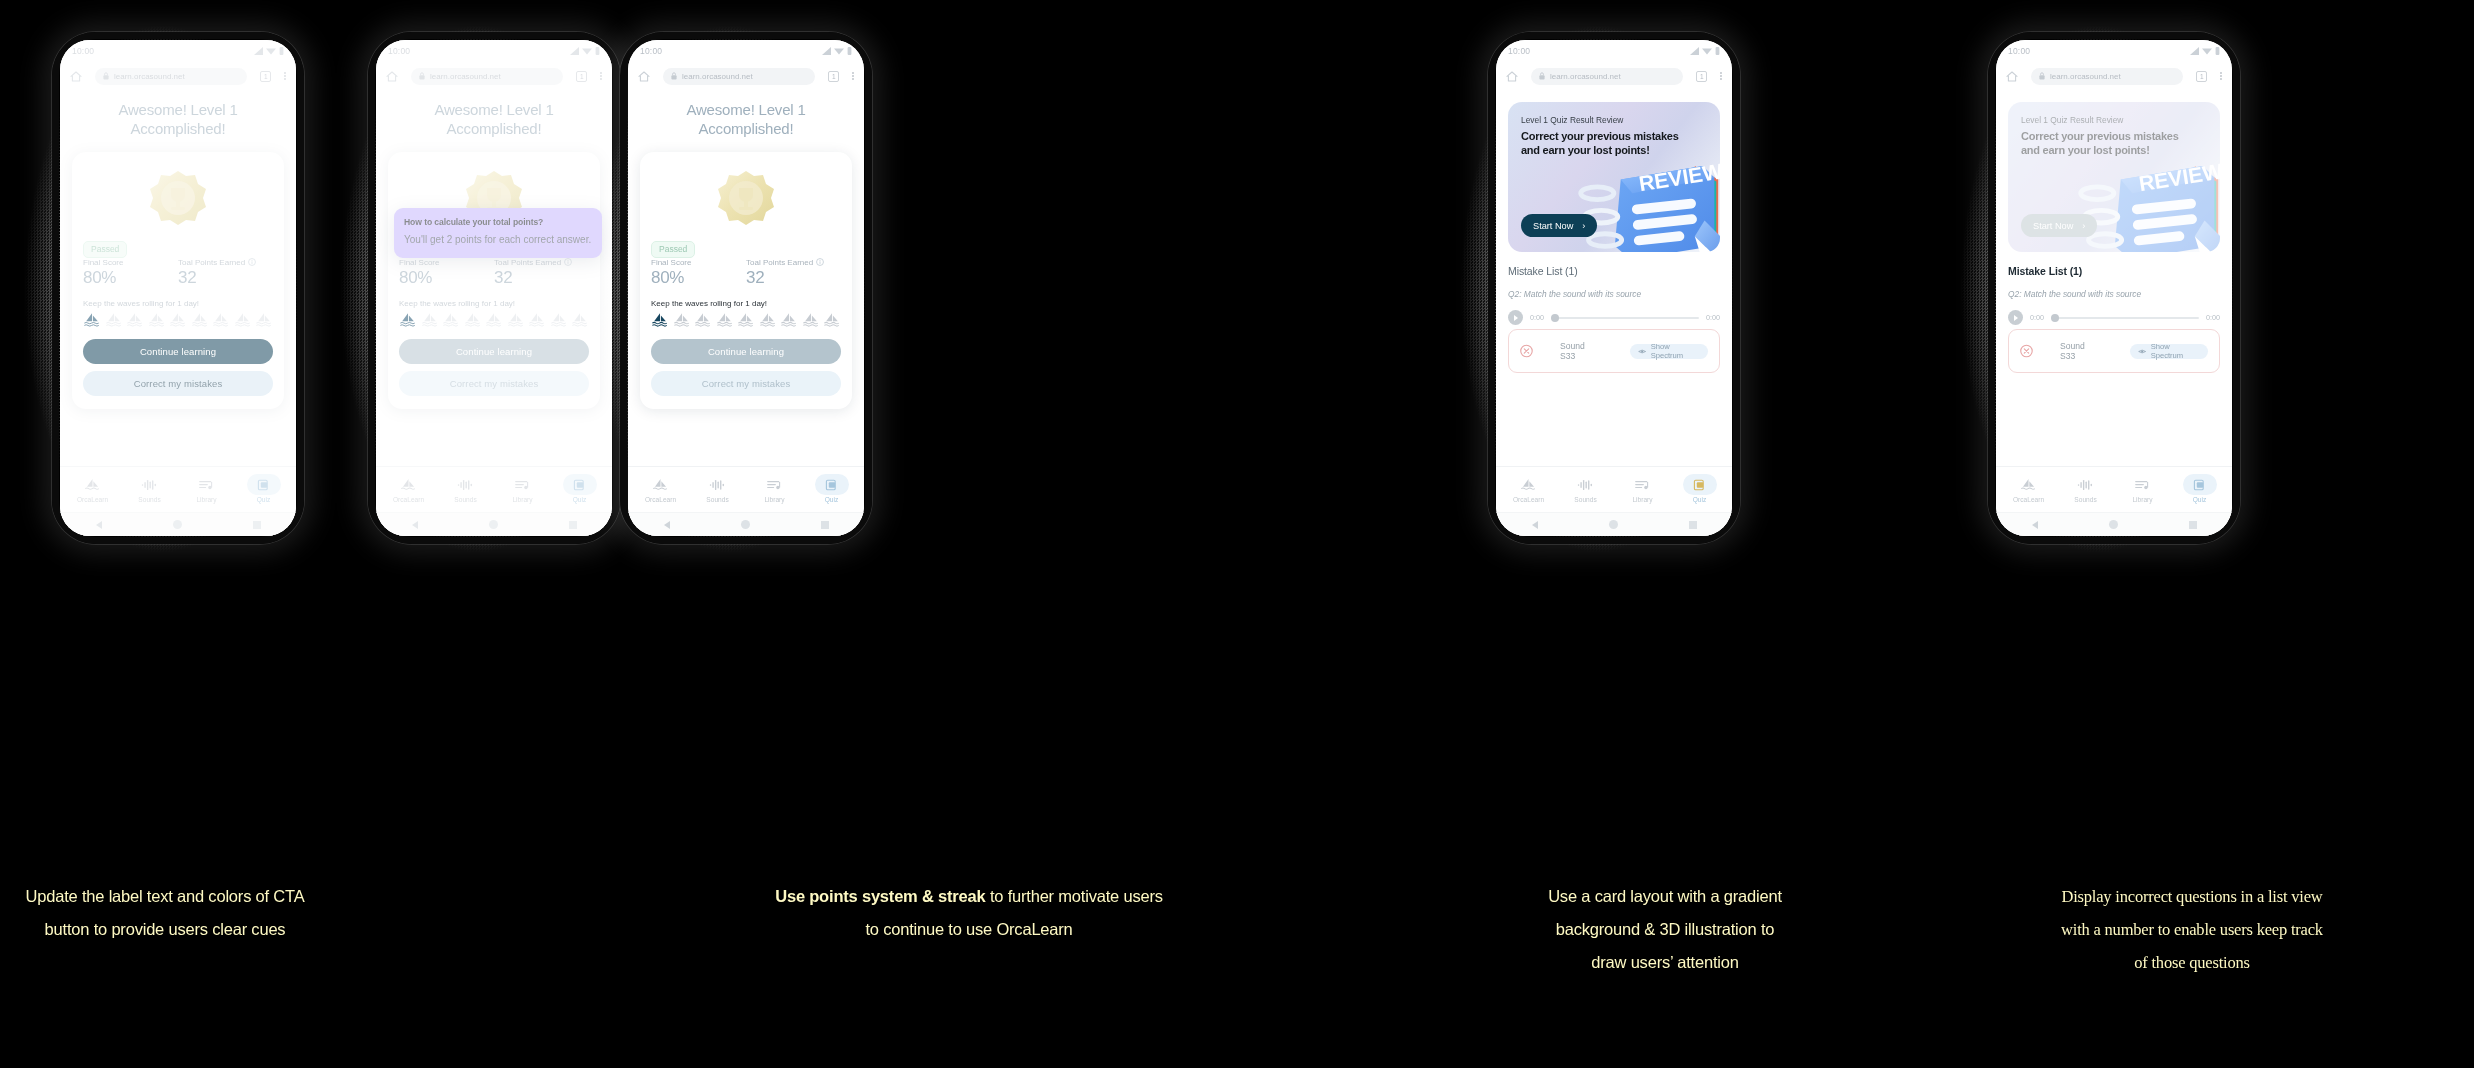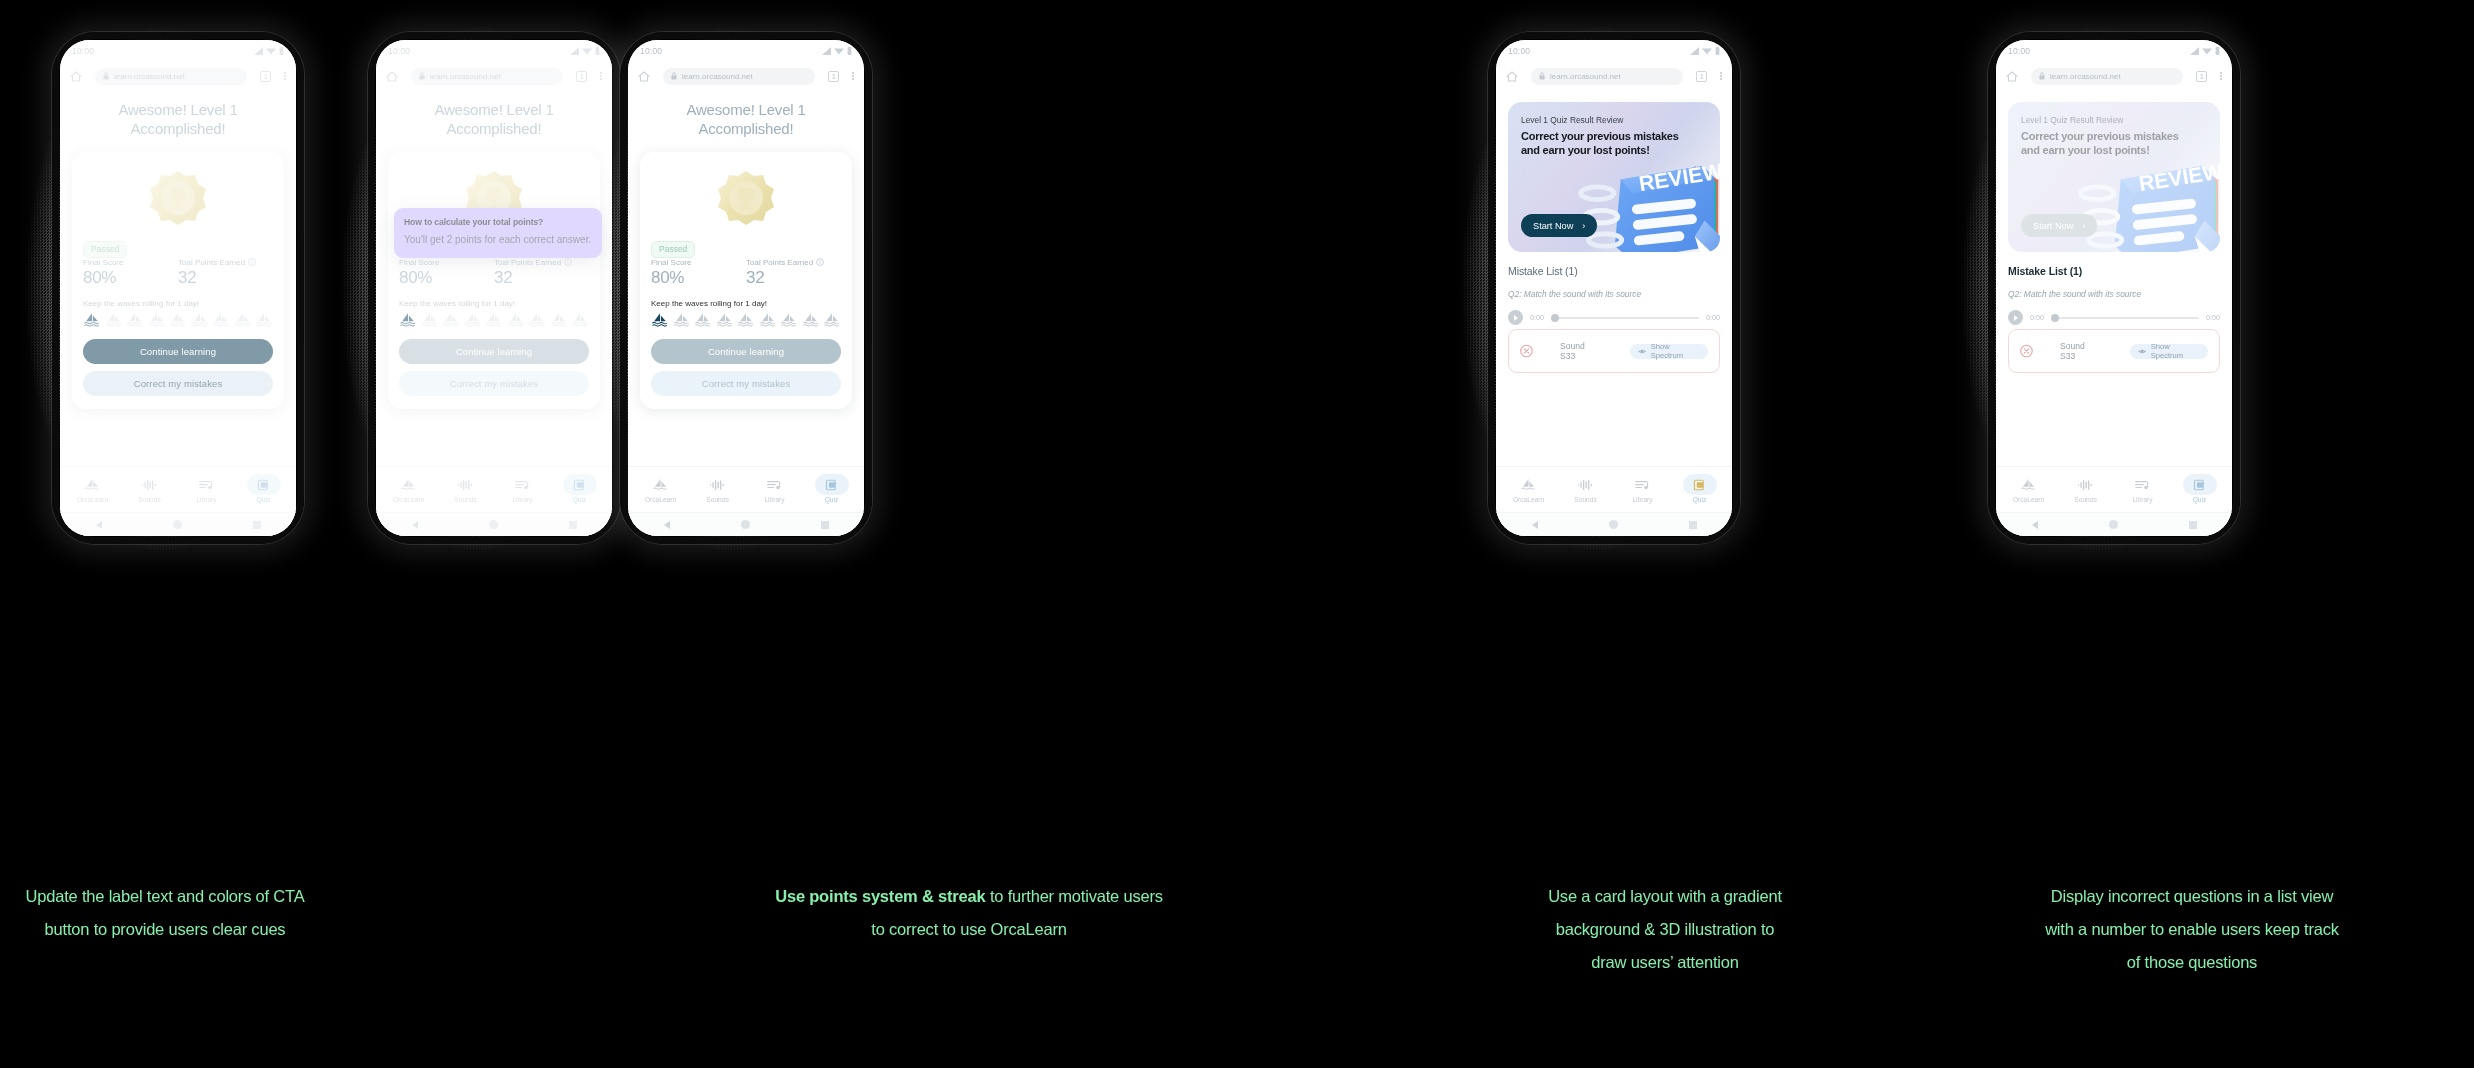--- a/index.html
+++ b/index.html
@@ -170,21 +170,21 @@
     height: 24px; display: flex; align-items: center; justify-content: space-around;
     background: #fbfcfc; border-top: 1px solid #f3f5f6;
   }
   .nav-back { width: 0; height: 0; border-right: 6px solid #cfd5da; border-top: 4px solid transparent; border-bottom: 4px solid transparent; }
   .nav-home { width: 9px; height: 9px; border-radius: 50%; background: #dde2e6; }
   .nav-rec { width: 8px; height: 8px; background: #dde2e6; }
   .dim-soft { position: absolute; inset: 0; background: rgba(255,255,255,.48); pointer-events: none; z-index: 30; }
 
   
   .caption {
-    position: absolute; text-align: center; color: #86efac;
+    position: absolute; text-align: center; color: #fef9c3;
     font-size: 16.5px; line-height: 2.0; letter-spacing: -.2px;
   }
   .caption b { font-weight: 700; }
 </style>
 </head>
 <body>
 
 <div class="stage">
 
   <div class="frame-glow" style="left:24px; top:24px; width:276px; height:530px;"></div>
@@ -1103,28 +1103,28 @@
 
   <div class="caption" style="left:0px; top:880px; width:330px;">
     <div>Update the label text and colors of CTA</div>
     <div>button to provide users clear cues</div>
   </div>
 
   <div class="caption" style="left:624px; top:880px; width:690px;">
     <div>
       <b>Use points system &amp; streak</b><span> to further motivate users</span>
     </div>
-    <div>to correct to use OrcaLearn</div>
+    <div>to continue to use OrcaLearn</div>
   </div>
 
   <div class="caption" style="left:1440px; top:880px; width:450px;">
     <div>Use a card layout with a gradient</div>
     <div>background &amp; 3D illustration to</div>
     <div>draw users’ attention</div>
   </div>
 
-  <div class="caption" style="left:1910px; top:880px; width:564px;">
+  <div class="caption" style="left:1910px; top:880px; width:564px;font-family:Liberation Serif, serif;">
     <div>Display incorrect questions in a list view</div>
     <div>with a number to enable users keep track</div>
     <div>of those questions</div>
   </div>
 
 </div>
 
 </body></html>

